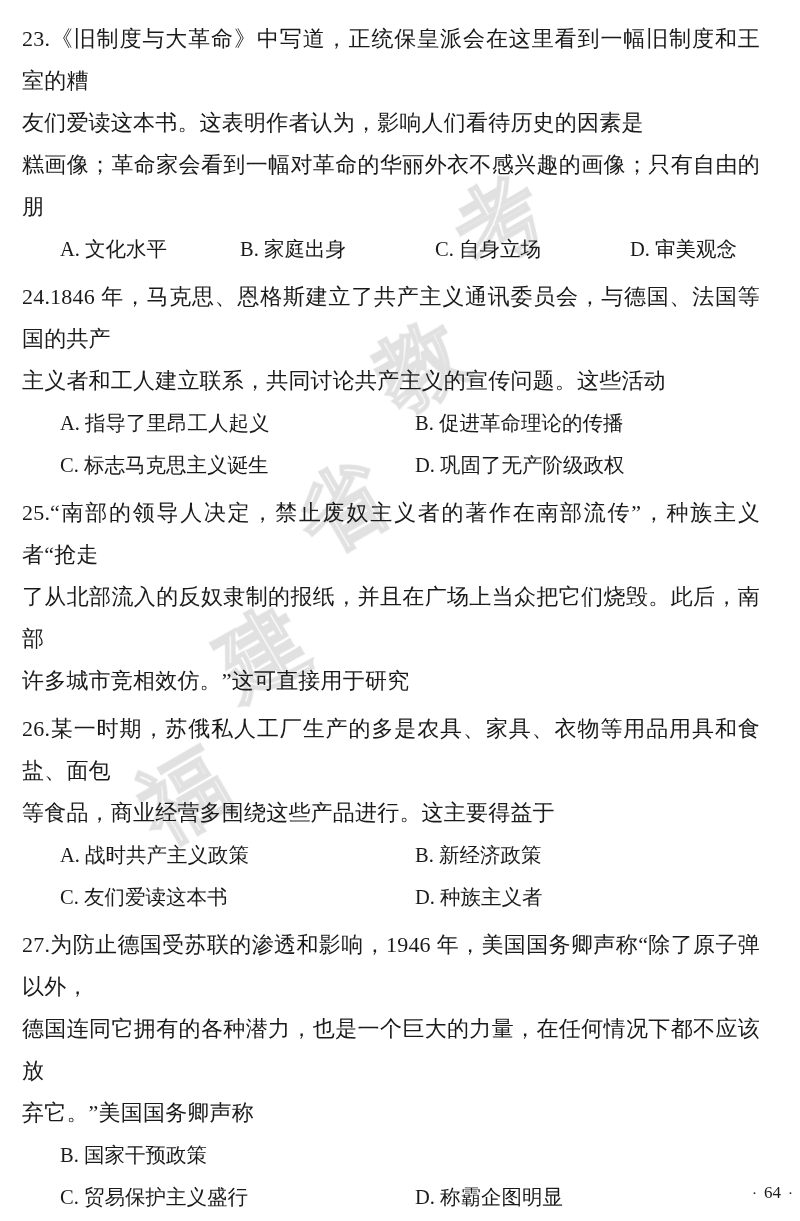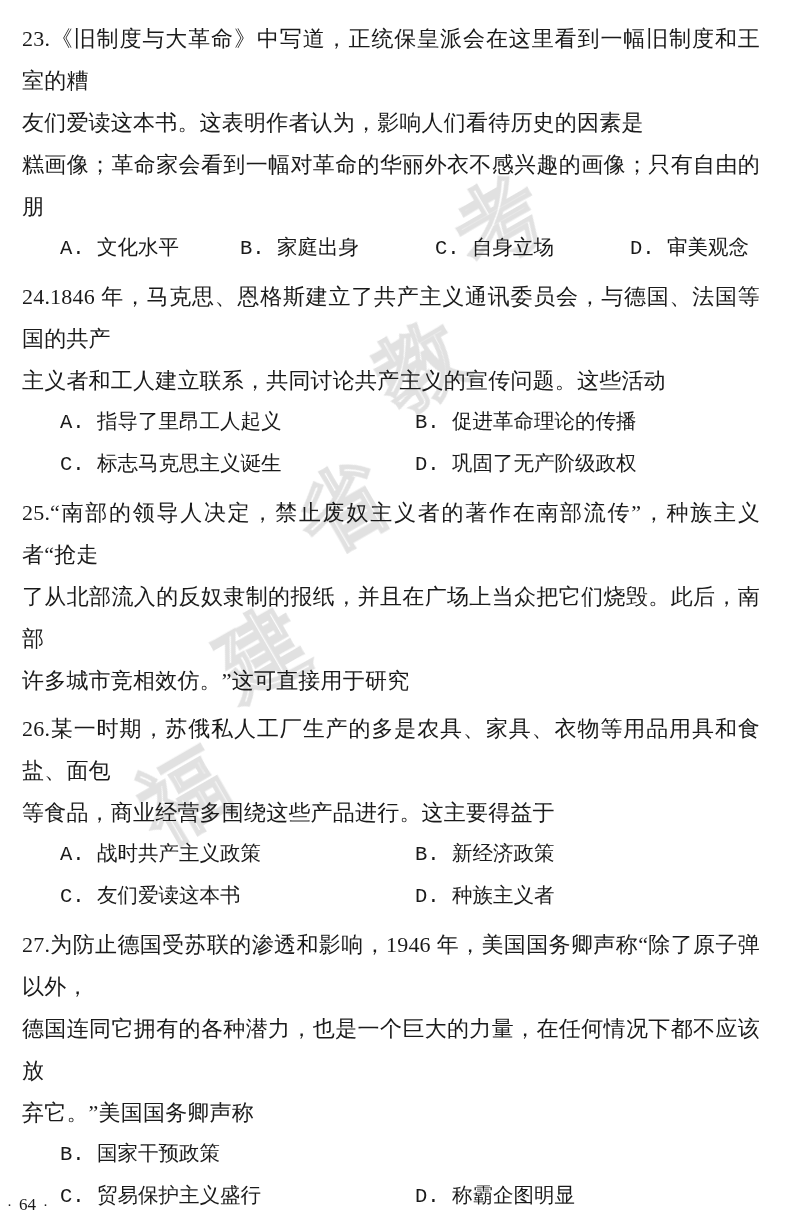--- a/index.html
+++ b/index.html
@@ -72,35 +72,34 @@
     z-index: 10;
     font-size: 20.5px;
     line-height: 42px;
   }
   .opt-row {
     display: flex;
     padding-left: 38px;
   }
   .opt {
     white-space: nowrap;
-    font-family: Liberation Mono, monospace;
   }
   
   .row4 .opt:nth-child(1) { width: 180px; }
   .row4 .opt:nth-child(2) { width: 195px; }
   .row4 .opt:nth-child(3) { width: 195px; }
   
   .row2 .opt:nth-child(1) { width: 355px; }
 
   .footer {
     position: absolute;
-    bottom: 6px;
+    bottom: 18px;
     left: 0;
     width: 800px;
-    text-align: left;
+    text-align: right;
     font-size: 17px;
     z-index: 10;
   }
   .footer .dot {
     display: inline-block;
     margin: 0 7px;
     vertical-align: middle;
     font-size: 15px;
   }
   .footer .pg {

